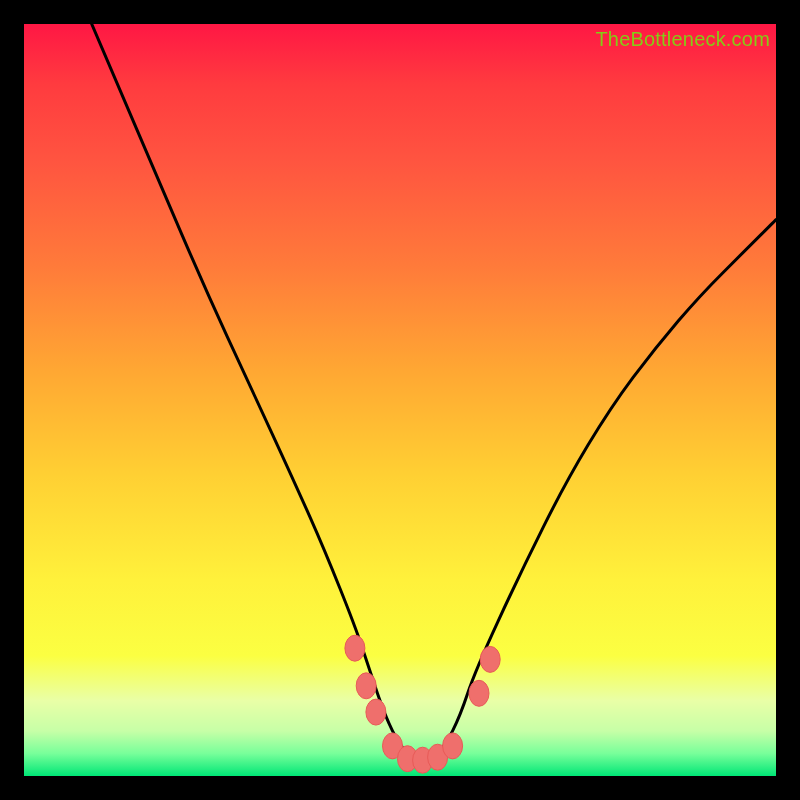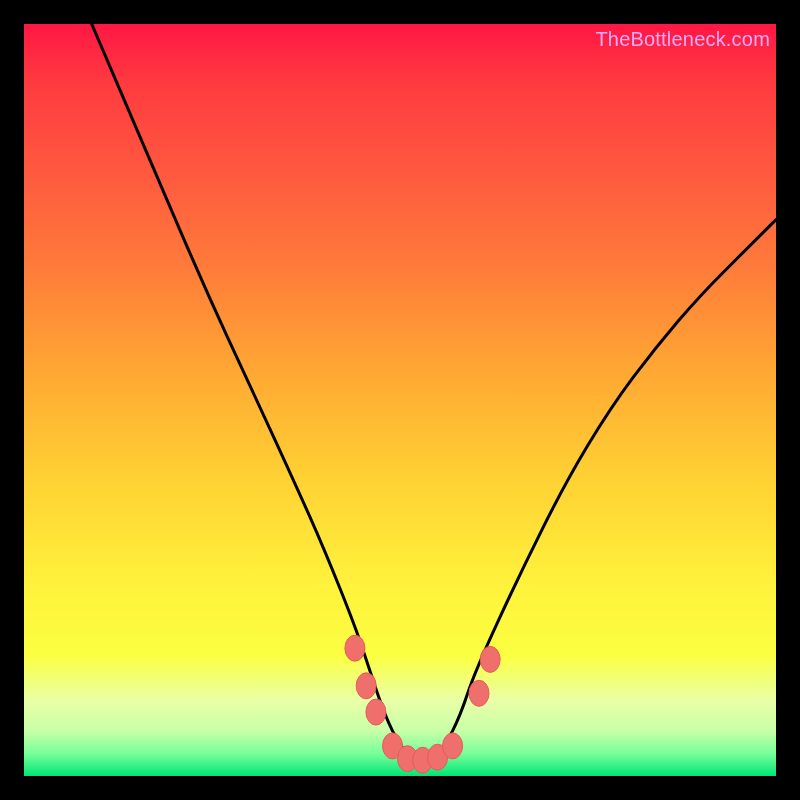--- a/index.html
+++ b/index.html
@@ -41,21 +41,21 @@
       #e9ffa7 90%,
       #c7ffa7 94%,
       #78ff9a 97%,
       #00e676 100%
     );
   }
   .watermark {
     position: absolute;
     top: 4px;
     right: 6px;
-    color: #f0abfc;
+    color: #84cc16;
     font-size: 20px;
     font-weight: 500;
     letter-spacing: 0.2px;
     user-select: none;
   }
   svg.curve {
     position: absolute;
     inset: 0;
   }
 </style>

